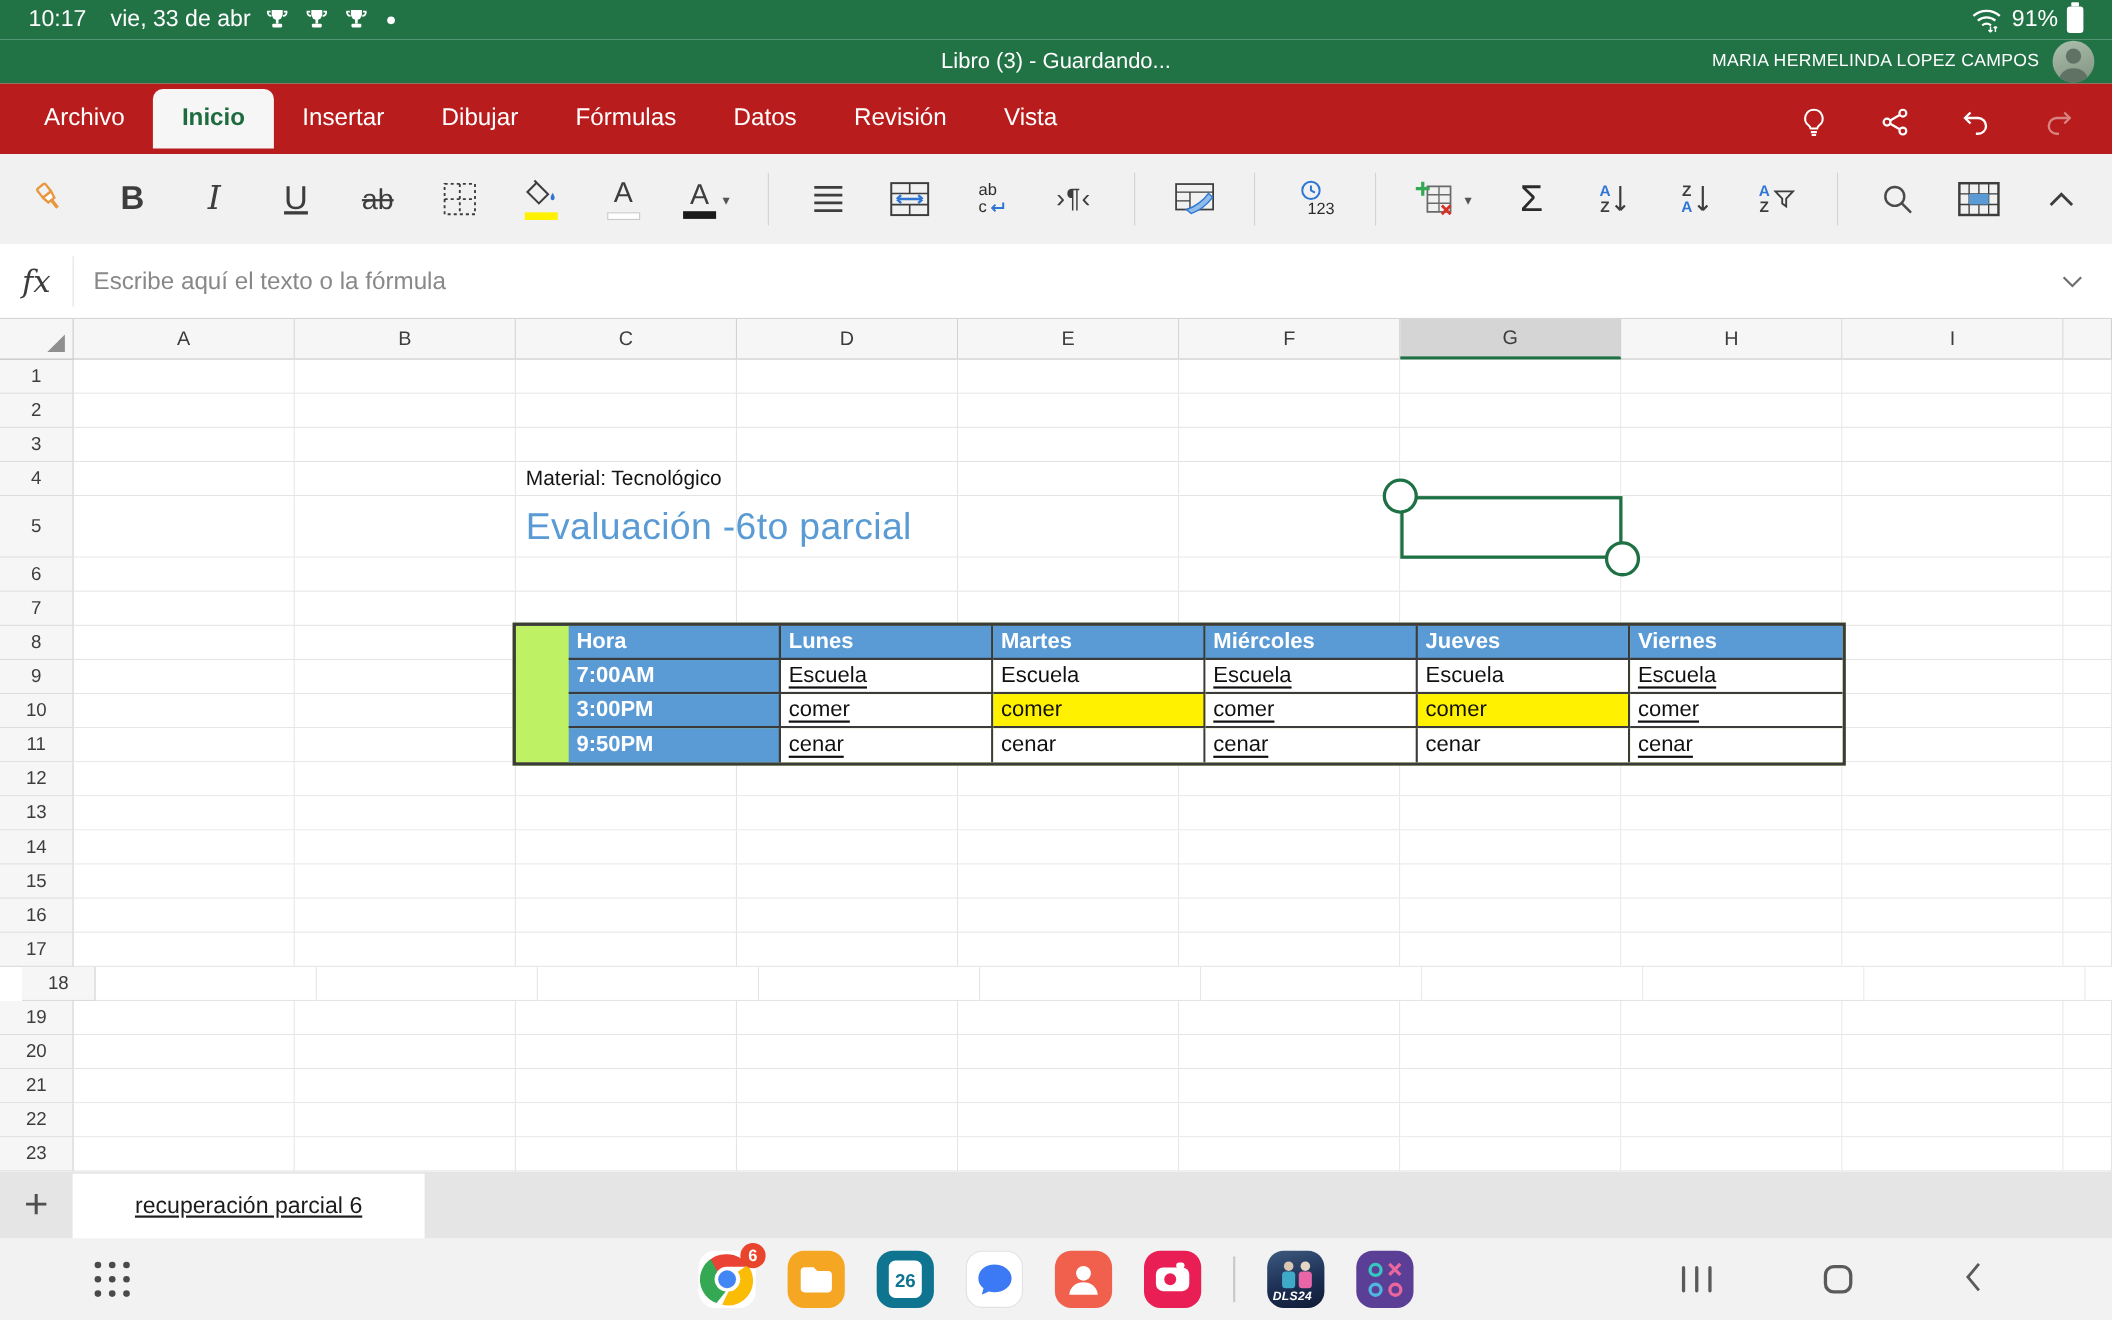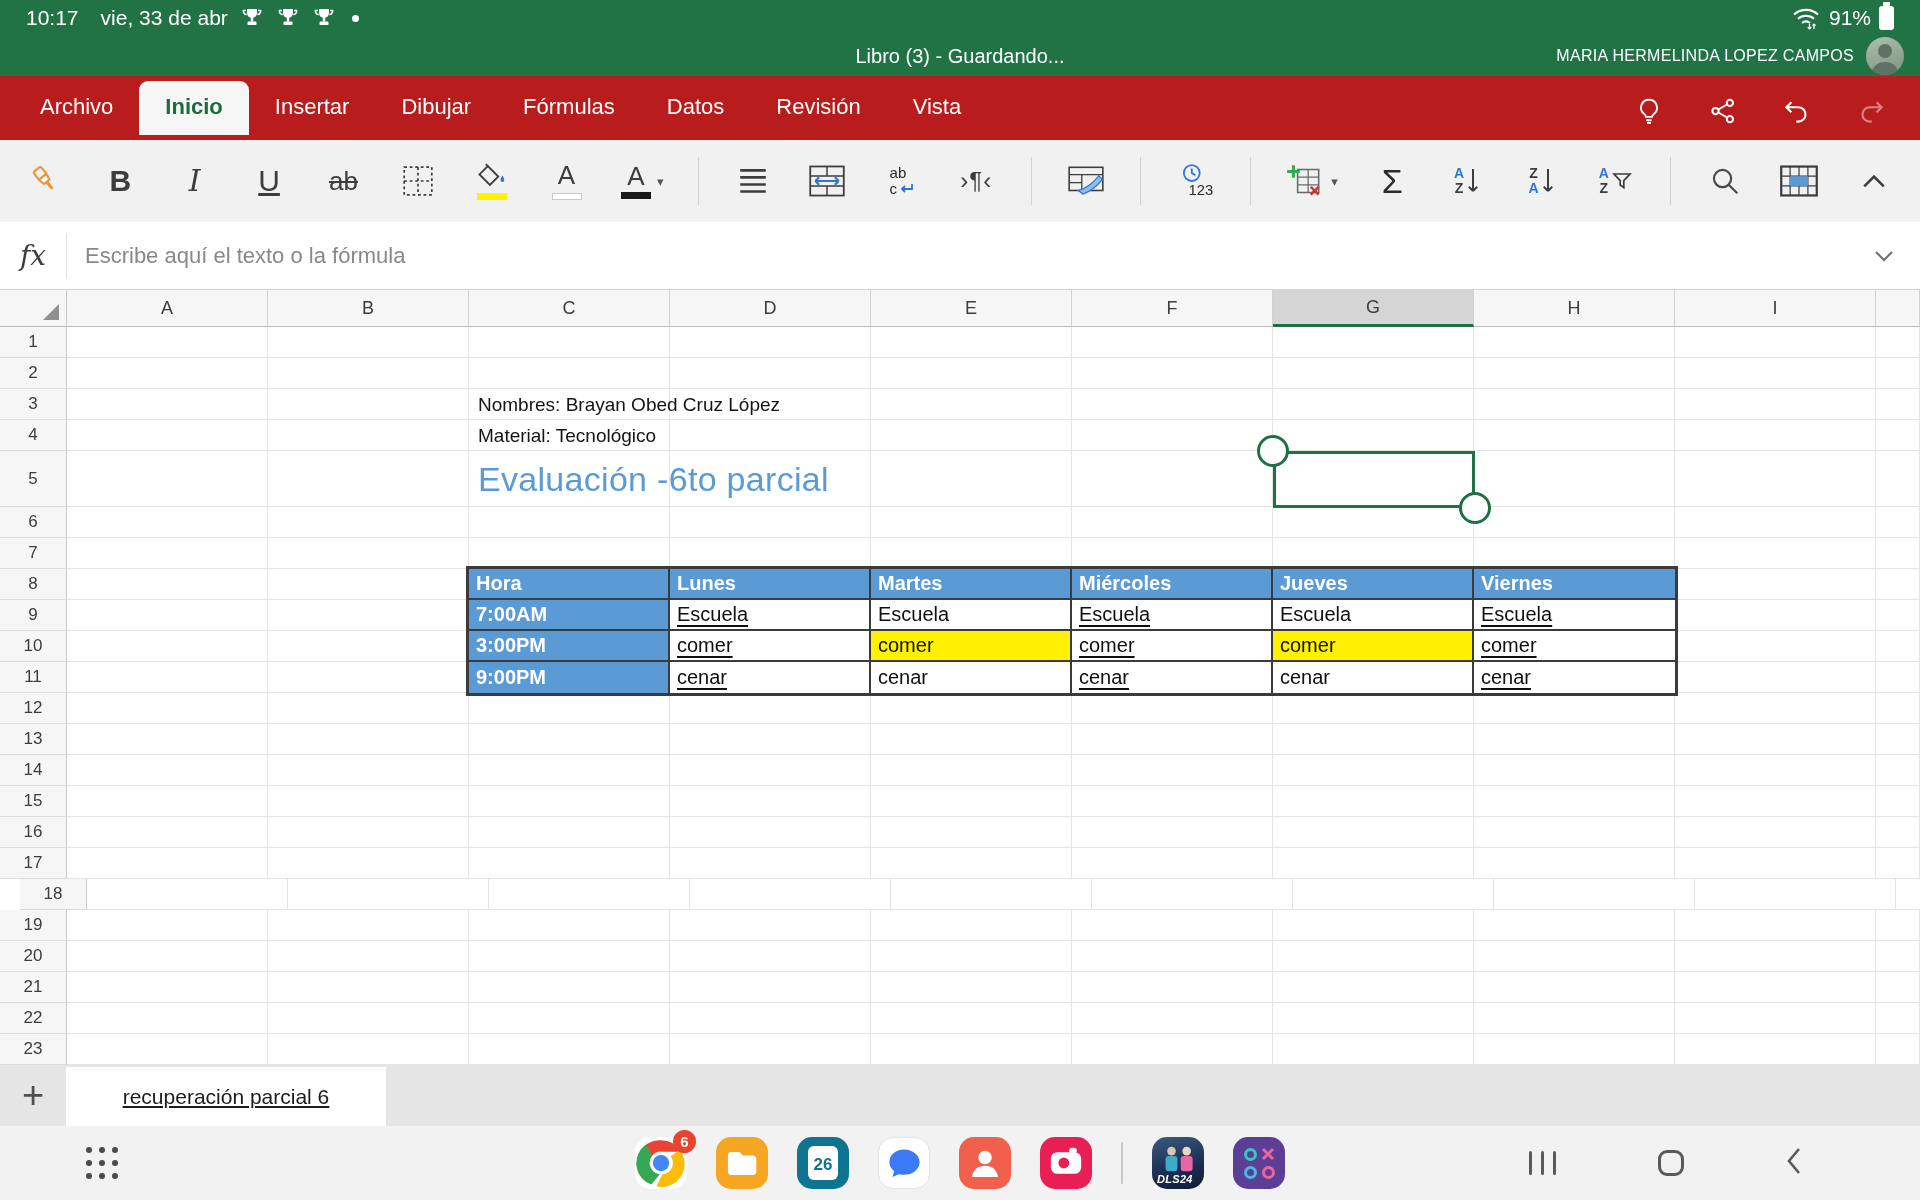--- a/index.html
+++ b/index.html
@@ -62,21 +62,21 @@
         display:flex;align-items:center;justify-content:center;font-size:18px;color:#3d3d3d;box-sizing:border-box;}
   .colh.sel{background:#D5D5D5;border-bottom:3px solid #1E7145;}
   .colh.sliver,.gcell.sliver{width:44px;}
   .grow{display:flex;}
   .rowh{width:67px;flex:none;background:#F6F6F6;border-right:1px solid #C9C9C9;border-bottom:1px solid #DCDCDC;
         display:flex;align-items:center;justify-content:center;font-size:17px;color:#3d3d3d;box-sizing:border-box;}
   .gcell{width:201px;flex:none;border-right:1px solid #E4E4E4;border-bottom:1px solid #E4E4E4;box-sizing:border-box;background:#fff;}
   .cell-text{position:absolute;z-index:3;display:flex;align-items:center;padding-left:9px;font-size:19px;color:#141414;white-space:nowrap;}
   .cell-text.title{font-size:34px;color:#5B9BD5;letter-spacing:.3px;}
   
-  .sched{position:absolute;z-index:4;border:3px solid #3b3b3b;box-sizing:border-box;display:grid;background:#bef264;}
+  .sched{position:absolute;z-index:4;border:3px solid #3b3b3b;box-sizing:border-box;display:grid;background:#bef264;padding-left:48px;}
   .scell{box-sizing:border-box;border-right:2px solid #3b3b3b;border-bottom:2px solid #3b3b3b;display:flex;align-items:center;
          padding-left:7px;font-size:20px;background:#fff;color:#101010;overflow:hidden;white-space:nowrap;}
   .scell.lastcol{border-right:none;}
   .scell.lastrow{border-bottom:none;}
   .scell.hdr{background:#5B9BD5;color:#fff;font-weight:700;}
   .scell.hl{background:#FFF100;}
   .scell.ul{text-decoration:underline;text-underline-offset:4px;}
   
   .selbox{position:absolute;z-index:6;border:3px solid #1E7145;box-sizing:border-box;}
   .handle{position:absolute;z-index:7;width:32px;height:32px;border-radius:50%;background:#fff;border:3px solid #1E7145;box-sizing:border-box;}
@@ -688,21 +688,20 @@
         <div class="gcell"></div>
         <div class="gcell"></div>
         <div class="gcell"></div>
         <div class="gcell"></div>
         <div class="gcell"></div>
         <div class="gcell"></div>
         <div class="gcell"></div>
         <div class="gcell"></div>
         <div class="gcell sliver"></div>
       </div>
-      <div class="cell-text" style="left: 469px; top: 99px; height: 31px;">Nombres: Brayan Obed Cruz López</div>
       <div class="cell-text" style="left: 469px; top: 130px; height: 31px;">Material: Tecnológico</div>
       <div class="cell-text title" style="left: 469px; top: 161px; height: 56px;">Evaluación -6to parcial</div>
       <div class="sched" style="left: 466px; top: 276px; width: 1212px; height: 130px; grid-template-columns: repeat(6, 1fr); grid-template-rows: repeat(4, 1fr);">
         <div class="scell hdr">Hora</div>
         <div class="scell hdr">Lunes</div>
         <div class="scell hdr">Martes</div>
         <div class="scell hdr">Miércoles</div>
         <div class="scell hdr">Jueves</div>
         <div class="scell hdr lastcol">Viernes</div>
         <div class="scell hdr">7:00AM</div>
@@ -710,21 +709,21 @@
         <div class="scell ">Escuela</div>
         <div class="scell ul ">Escuela</div>
         <div class="scell ">Escuela</div>
         <div class="scell ul  lastcol">Escuela</div>
         <div class="scell hdr">3:00PM</div>
         <div class="scell ul ">comer</div>
         <div class="scell hl">comer</div>
         <div class="scell ul ">comer</div>
         <div class="scell hl">comer</div>
         <div class="scell ul  lastcol">comer</div>
-        <div class="scell hdr lastrow">9:00PM</div>
+        <div class="scell hdr lastrow">9:50PM</div>
         <div class="scell ul  lastrow">cenar</div>
         <div class="scell  lastrow">cenar</div>
         <div class="scell ul  lastrow">cenar</div>
         <div class="scell  lastrow">cenar</div>
         <div class="scell ul  lastcol lastrow">cenar</div>
       </div>
       <div class="selbox" style="left: 1273px; top: 161px; width: 202px; height: 57px;"></div>
       <div class="handle" style="left: 1257px; top: 145px;"></div>
       <div class="handle" style="left: 1459px; top: 202px;"></div>
     </div>

